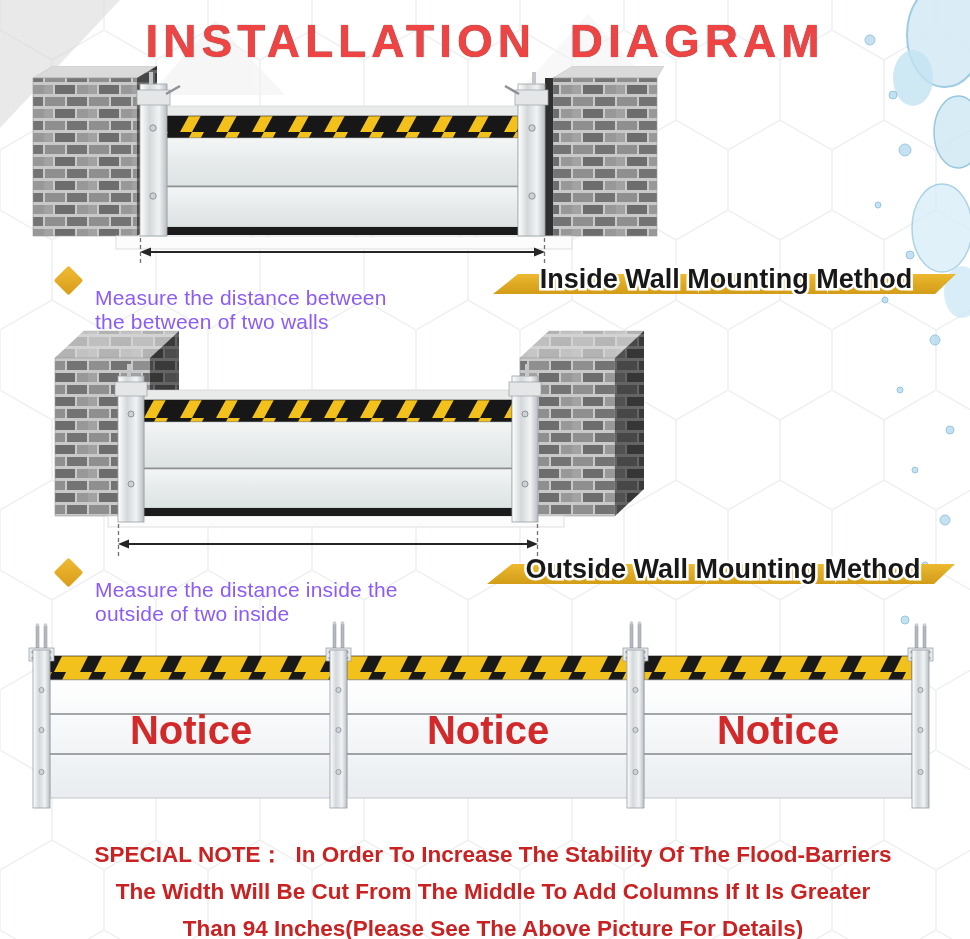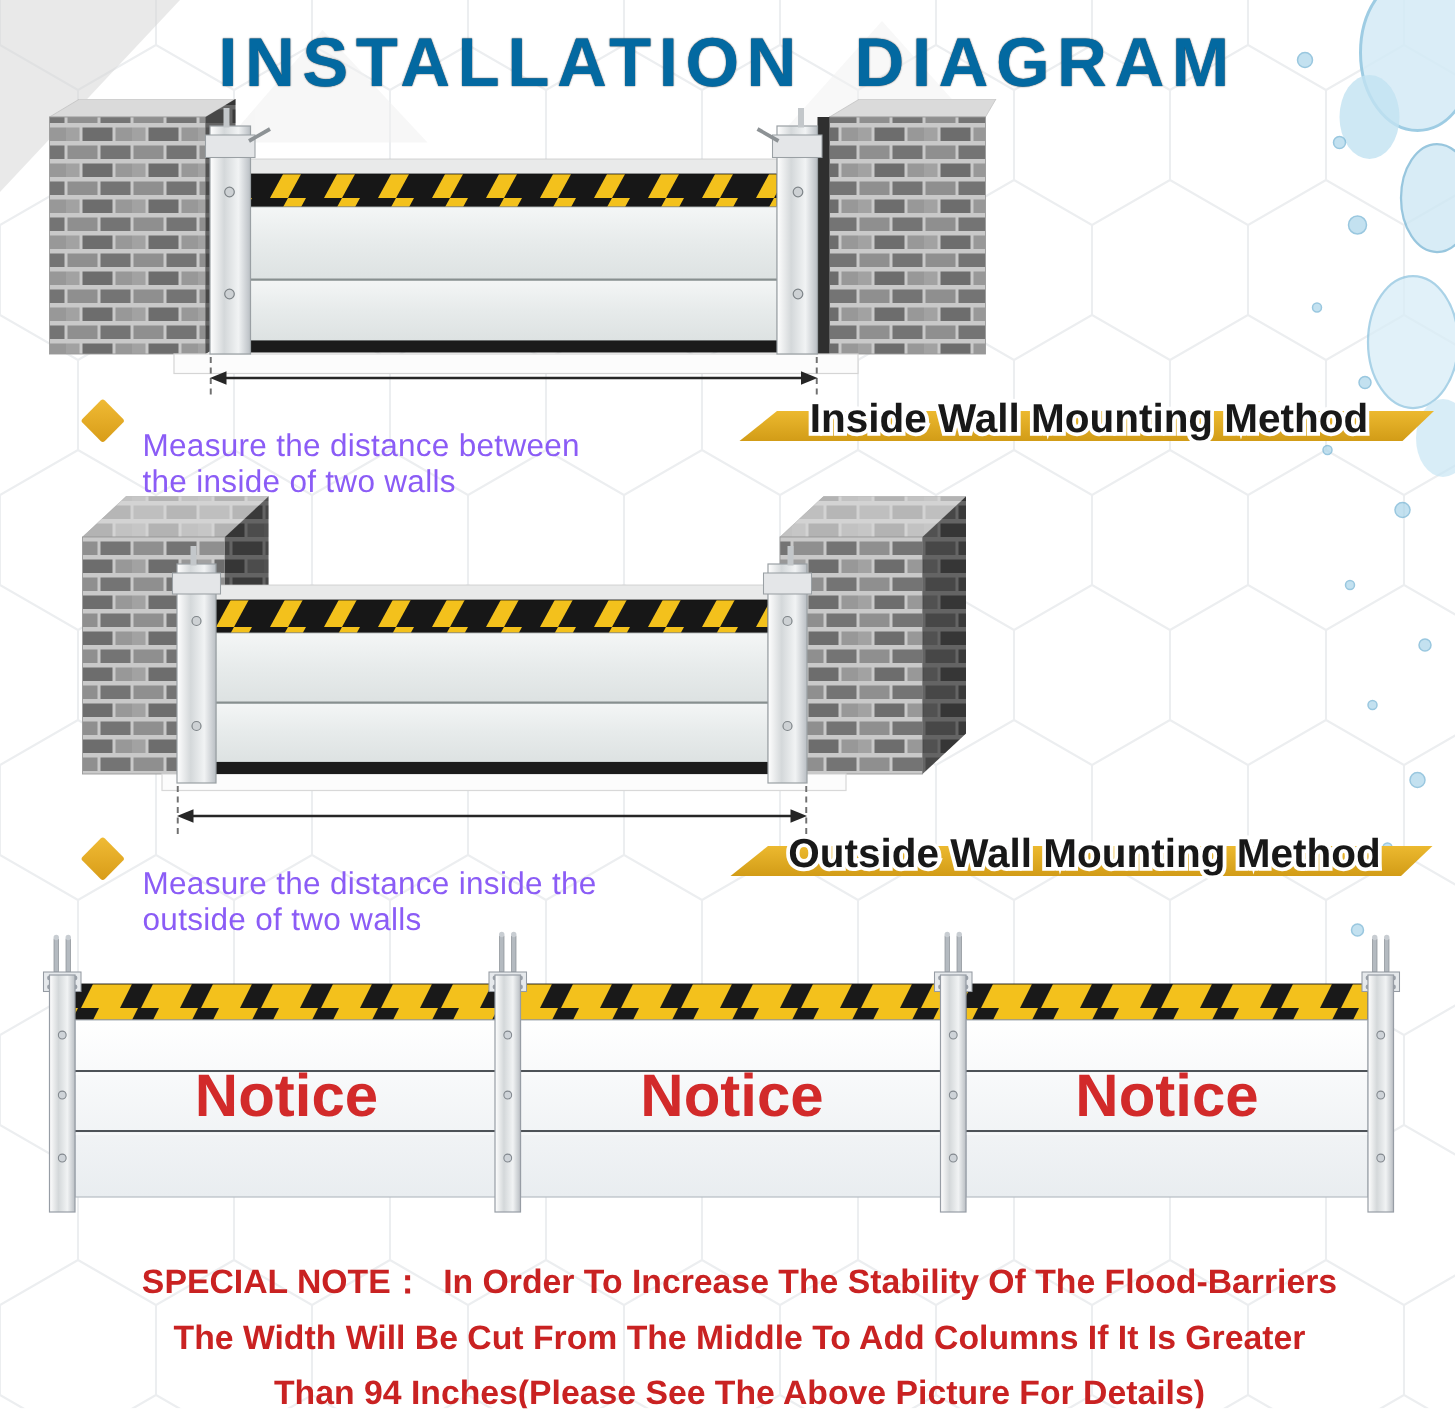--- a/index.html
+++ b/index.html
@@ -2,21 +2,21 @@
 <html><head>
 <meta charset="utf-8">
 <style>
   html,body{margin:0;padding:0;background:#ffffff;}
   .stage{position:relative;width:970px;height:939px;overflow:hidden;background:#ffffff;
          font-family:"Liberation Sans",sans-serif;}
   .bg{position:absolute;left:0;top:0;z-index:0;}
   .layer{position:absolute;z-index:2;}
   .page-title{position:absolute;left:0;top:14px;width:970px;text-align:center;z-index:3;
 ic    }
-  .page-title span{display:inline-block;font-size:46px;font-weight:800;color:#0369a1;
+  .page-title span{display:inline-block;font-size:46px;font-weight:800;color:#ef4444;
     letter-spacing:5px;word-spacing:16px;transform:scaleX(1.0);
     text-shadow:0 0 1px #2c2c2e;}
   .caption{position:absolute;z-index:4;color:#8b5cf6;font-size:21px;line-height:24px;
     letter-spacing:.2px;margin-top:27px;}
   .diamond{position:absolute;width:21px;height:21px;z-index:4;
     background:linear-gradient(135deg,#f0bb35,#d89c18);
     transform:rotate(45deg);border-radius:2px;}
   .special-note{position:absolute;left:0;top:836px;width:970px;z-index:4;text-align:center;
     color:#c92222;font-weight:bold;font-size:22.5px;line-height:37px;}
   .special-note div{white-space:pre;padding-left:16px;}
@@ -143,21 +143,21 @@
       <line x1="544.5" y1="238" x2="544.5" y2="266" stroke="#707070" stroke-width="1.3" stroke-dasharray="4,3"></line>
       <line x1="148" y1="252" x2="537" y2="252" stroke="#262626" stroke-width="1.8"></line>
       <polygon points="140,252 151,247.5 151,256.5" fill="#262626"></polygon>
       <polygon points="545,252 534,247.5 534,256.5" fill="#262626"></polygon>
     </g>
   </svg>
 
   <div class="diamond" style="left:58px;top:270px;"></div>
   <div class="caption" style="left:95px;top:259px;">
     <div>Measure the distance between</div>
-    <div>the inside of two walls</div>
+    <div>the between of two walls</div>
   </div>
 
   <svg class="layer" style="left:488px;top:252px;" width="475" height="48" viewBox="0 0 475 48">
     <defs>
       <linearGradient id="goldG" x1="0" y1="0" x2="0" y2="1">
         <stop offset="0" stop-color="#ecb92f"></stop>
           <stop offset="1" stop-color="#d29c17"></stop>
       </linearGradient>
     </defs>
     <polygon points="30,22 468,22 447,42 5,42" fill="url(#goldG)"></polygon>
@@ -211,21 +211,21 @@
       <line x1="537.5" y1="524" x2="537.5" y2="556" stroke="#707070" stroke-width="1.3" stroke-dasharray="4,3"></line>
       <line x1="126" y1="544" x2="530" y2="544" stroke="#262626" stroke-width="1.8"></line>
       <polygon points="118,544 129,539.5 129,548.5" fill="#262626"></polygon>
       <polygon points="538,544 527,539.5 527,548.5" fill="#262626"></polygon>
     </g>
   </svg>
 
   <div class="diamond" style="left:58px;top:562px;"></div>
   <div class="caption" style="left:95px;top:551px;">
     <div>Measure the distance inside the</div>
-    <div>outside of two walls</div>
+    <div>outside of two inside</div>
   </div>
 
   <svg class="layer" style="left:482px;top:542px;" width="480" height="48" viewBox="0 0 480 48">
     <polygon points="30,22 473,22 452,42 5,42" fill="url(#goldG)"></polygon>
     <text x="241" y="36" text-anchor="middle" font-family="Liberation Sans, sans-serif" font-size="27" font-weight="bold" fill="#181818" stroke="#ffffff" stroke-width="5" paint-order="stroke">Outside Wall Mounting Method</text>
   </svg>
 
   <svg class="layer" style="left:25px;top:610px;" width="920" height="218" viewBox="25 610 920 218">
     <defs>
       <pattern id="hzY" width="40" height="24" patternUnits="userSpaceOnUse">

